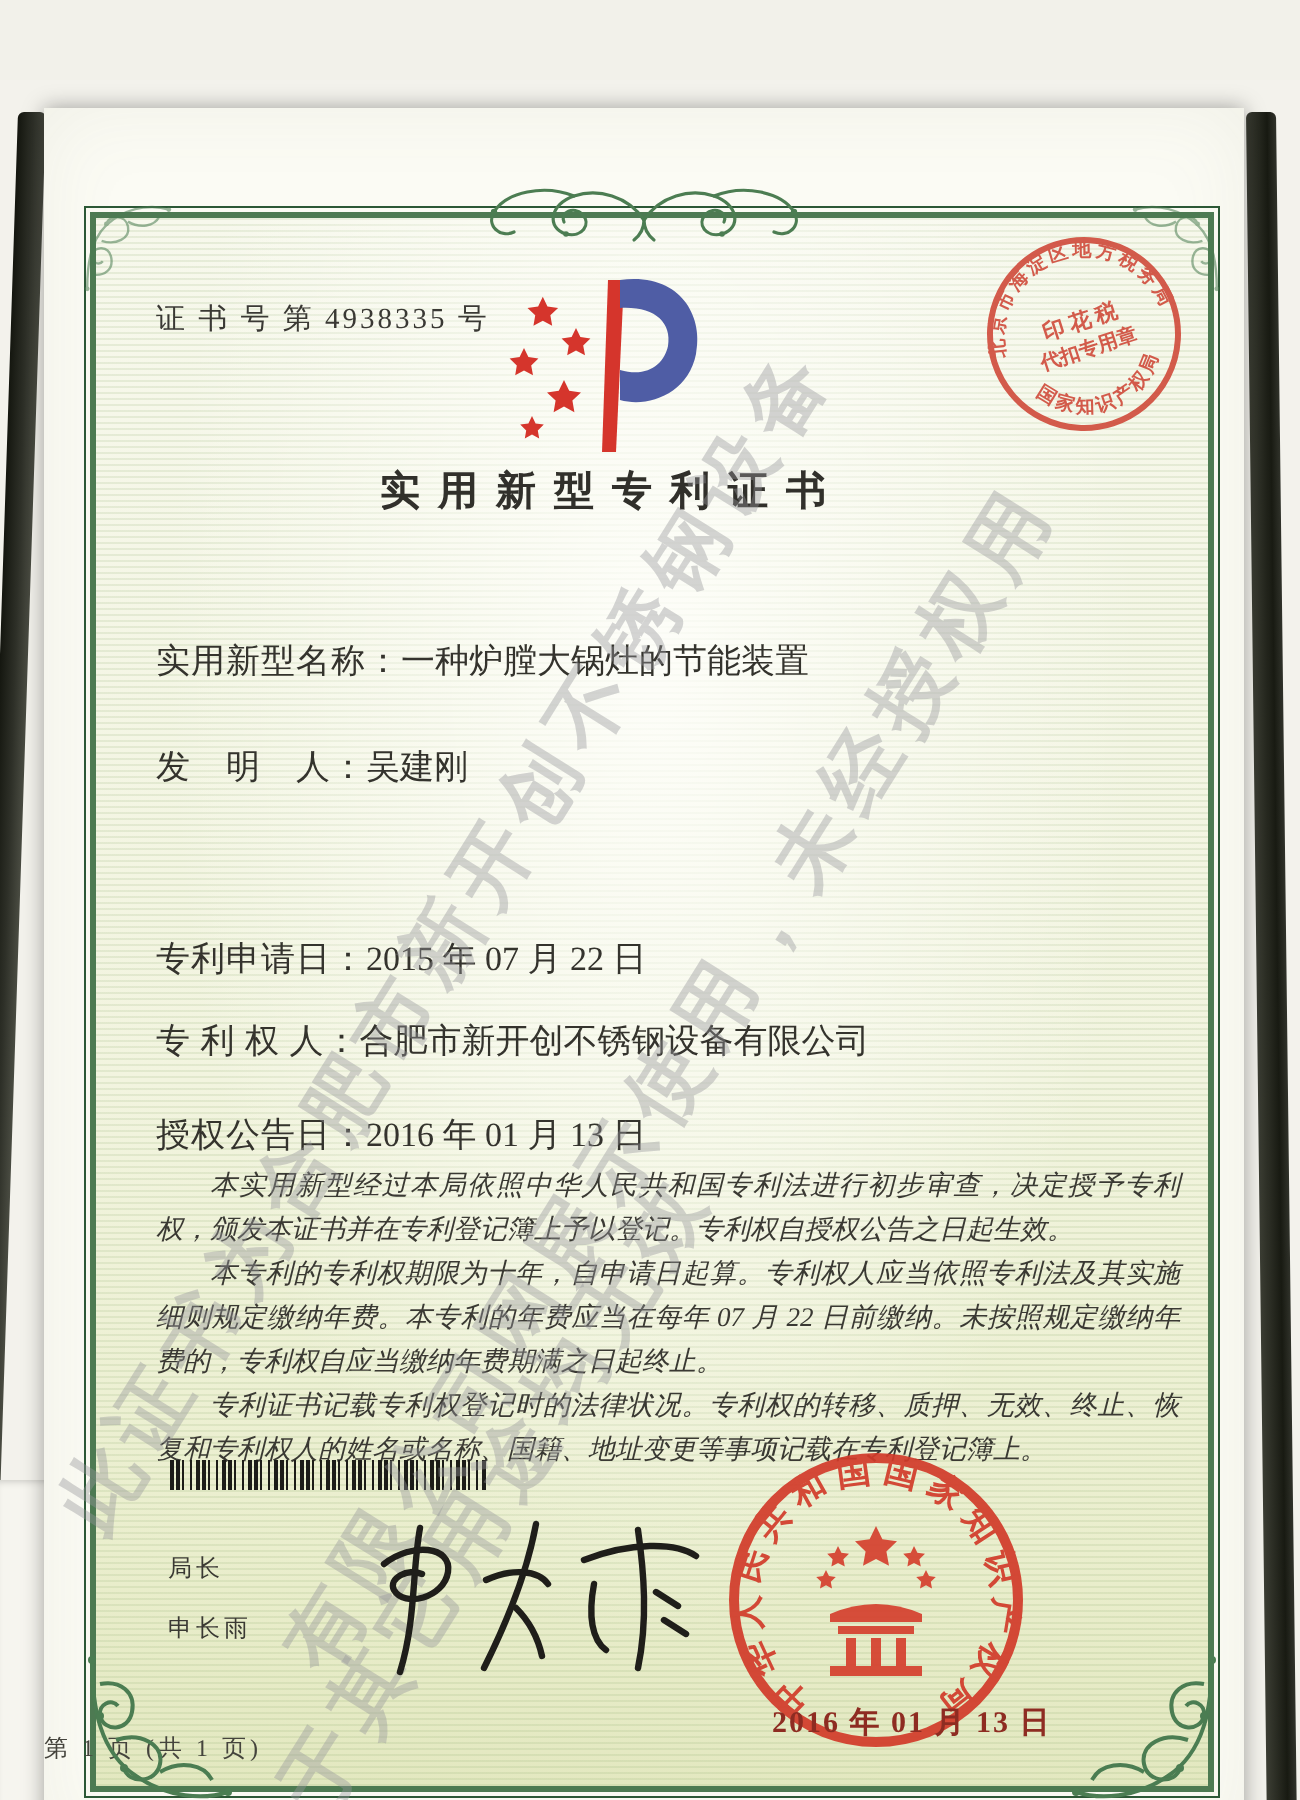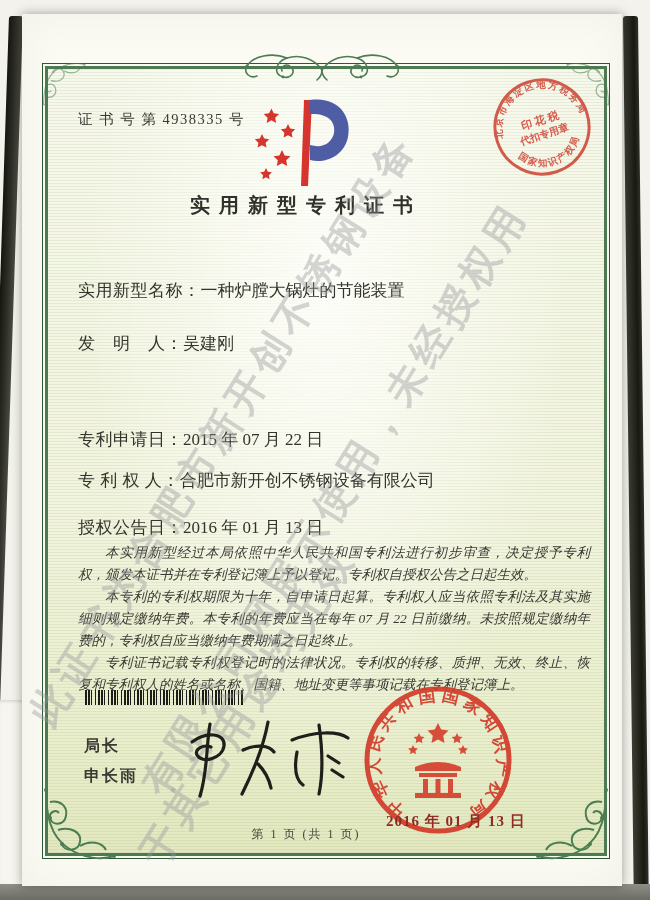--- a/index.html
+++ b/index.html
@@ -2,21 +2,21 @@
 <html><head>
 <meta charset="utf-8">
 <style>
   html,body{margin:0;padding:0;}
   body{
     width:650px;height:900px;
     background:#f2f1ea;
     font-family:"Liberation Serif","DejaVu Serif",serif;
     position:relative;overflow:hidden;
   }
-  .photo{position:absolute;inset:0;background:#f3f2ec;}
+  .photo{position:absolute;inset:0;background:#f3f2ec;margin-top:40px;}
   
   .edge-left{
     position:absolute;left:9px;top:16px;width:14px;height:876px;
     background:linear-gradient(90deg,#14160f,#2e3028 55%,#4a4c42);
     transform:skewX(-1.9deg);transform-origin:top left;border-radius:3px;
   }
   .edge-right{
     position:absolute;left:623px;top:16px;width:15px;height:872px;
     background:linear-gradient(90deg,#3c3e34,#181a12 70%,#30322a);
     transform:skewX(0.7deg);transform-origin:top left;border-radius:3px;
@@ -63,26 +63,26 @@
   .paras p{
     margin:0;font-size:13.5px;line-height:22px;color:#3a3933;
     text-indent:2em;text-align:justify;
   }
   .barcode{
     position:absolute;left:63px;top:676px;width:158px;height:15px;z-index:3;
     background:repeating-linear-gradient(90deg,
       #1c1c18 0 2px,transparent 2px 3px,#1c1c18 3px 5px,transparent 5px 6px,
       #1c1c18 6px 7px,transparent 7px 10px,#1c1c18 10px 11px,transparent 11px 13px);
   }
-  .director{position:absolute;left:62px;z-index:3;font-size:16px;color:#3a3933;letter-spacing:2px;font-weight:bold;}
+  .director{position:absolute;left:62px;z-index:3;font-size:12px;color:#3a3933;letter-spacing:2px;}
   .d-title{top:722px;} .d-name{top:752px;}
   .signature{position:absolute;left:158px;top:698px;z-index:6;}
   .seal{position:absolute;left:341px;top:671px;z-index:5;opacity:.92;}
   .sealdate{position:absolute;left:364px;top:798px;z-index:6;font-size:15px;color:#8e2c22;letter-spacing:1px;font-weight:bold;}
-  .footer{position:absolute;left:0;top:812px;width:568px;text-align:center;font-size:12px;color:#45443d;z-index:3;letter-spacing:2px;}
+  .footer{position:absolute;left:0;top:812px;width:568px;text-align:left;font-size:12px;color:#45443d;z-index:3;letter-spacing:2px;}
   .stamp{position:absolute;left:470px;top:63px;z-index:6;transform:rotate(-18deg);opacity:.88;}
   
   .wm{position:absolute;z-index:5;pointer-events:none;white-space:nowrap;
       font-size:40px;font-weight:bold;letter-spacing:6px;
       color:rgba(150,150,156,.40);transform-origin:0 50%;transform:rotate(-58deg);}
   .wm1{left:18px;top:680px;}
   .wm2{left:130px;top:750px;}
   .wm3{left:128px;top:820px;}
 </style>
 </head>

